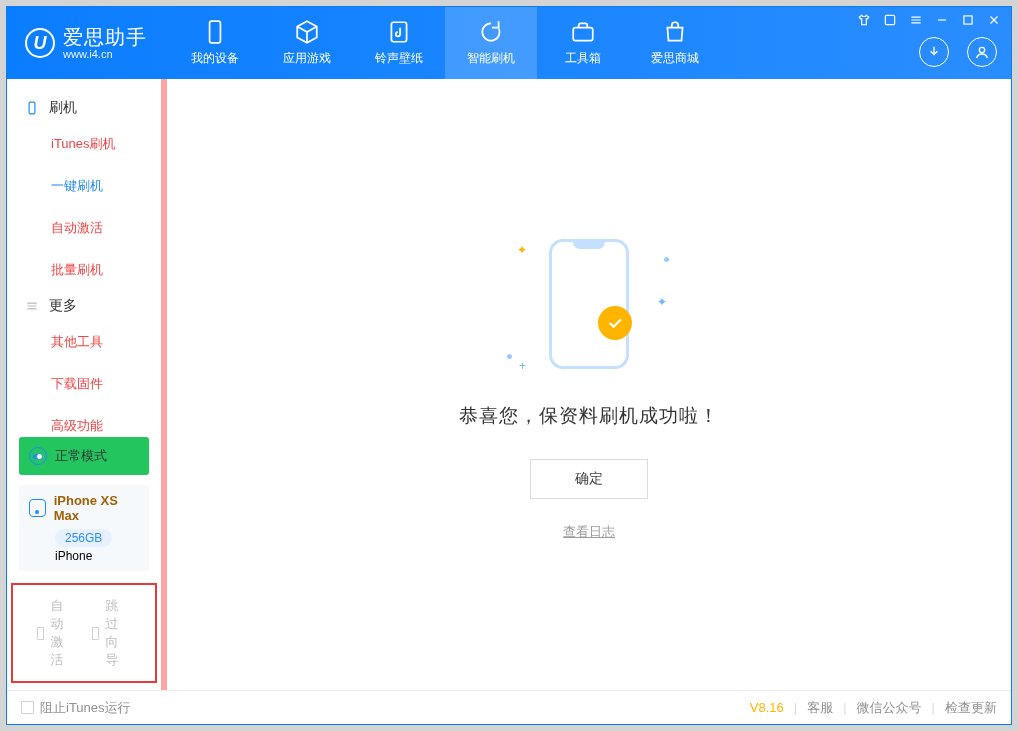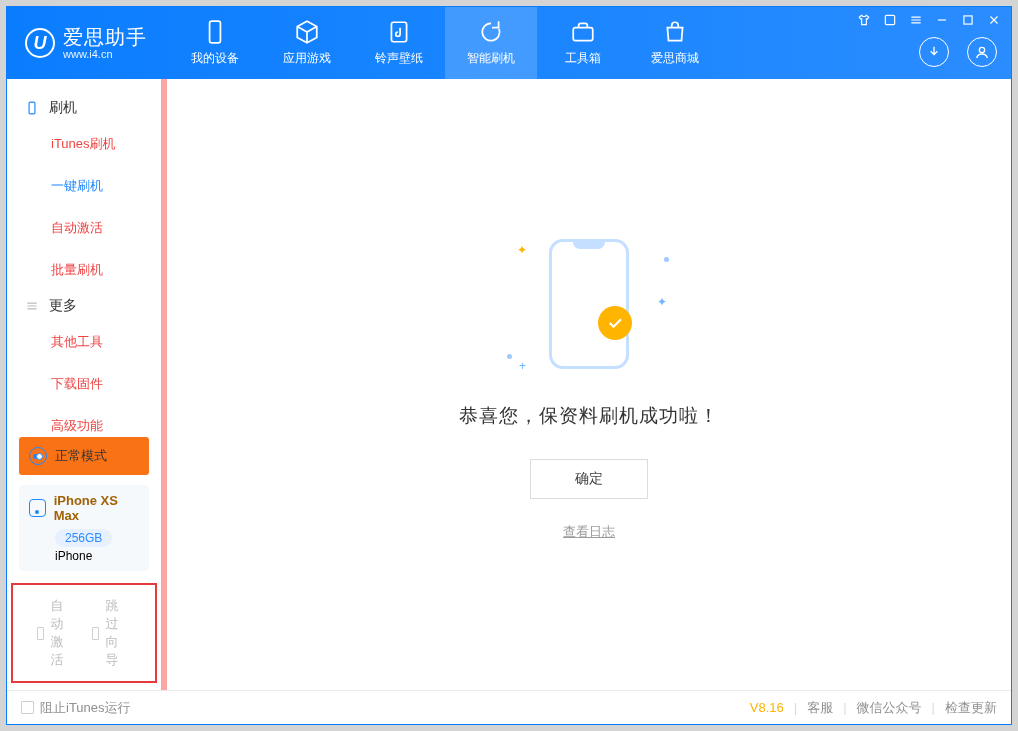--- a/index.html
+++ b/index.html
@@ -67,21 +67,21 @@
   display:flex; align-items:center; gap:10px; padding:6px 18px; color:#333; font-size:14px;
 }
 .side-group-hd .hd-icon { width:14px; height:14px; display:flex; align-items:center; justify-content:center; color:#1f88ff; }
 .side-group-hd.more .hd-icon { color:#b9b9b9; }
 .side-item {
   padding:12px 18px 12px 44px; color:#ef4444; font-size:13px; cursor:pointer;
 }
 .side-item.active { color:#1f88ff; }
 
 .side-mode {
-  margin:0 12px 10px; padding:10px 10px; background:#f97316; border-radius:3px;
+  margin:0 12px 10px; padding:10px 10px; background:#22c55e; border-radius:3px;
   display:flex; align-items:center; gap:8px; color:#333; font-size:13px;
 }
 .mode-icon {
   width:18px;height:18px;border:1.6px solid #1f88ff;border-radius:50%;
   display:flex;align-items:center;justify-content:center;position:relative;
 }
 .mode-icon::before, .mode-icon::after { content:""; position:absolute; width:5px;height:5px;background:#1f88ff;border-radius:50%; }
 .mode-icon::before { left:3px; top:6px; }
 .mode-icon::after { right:3px; bottom:4px; background:#fff; border:1.6px solid #1f88ff; }
 

